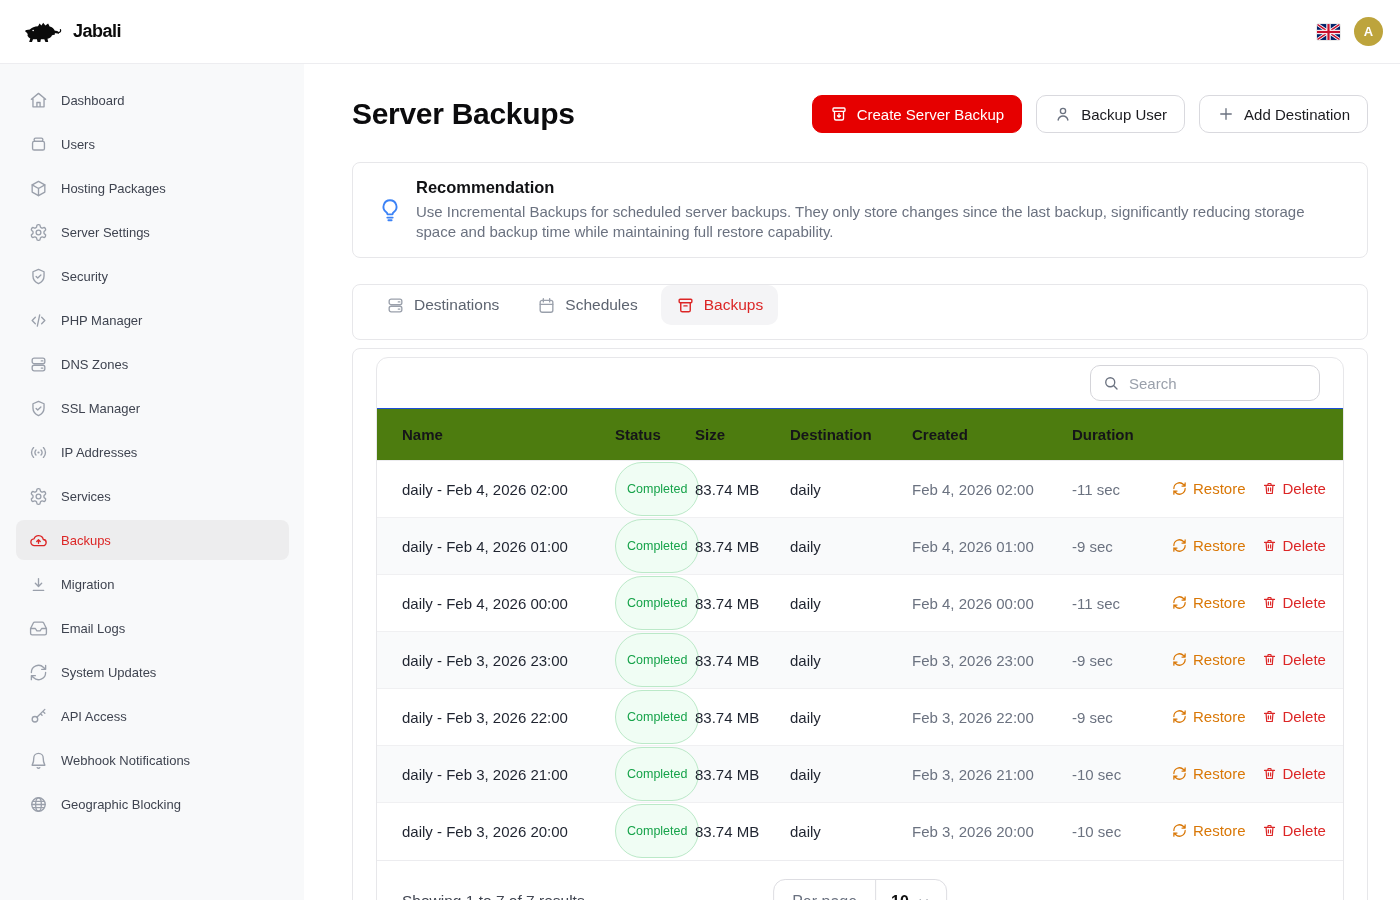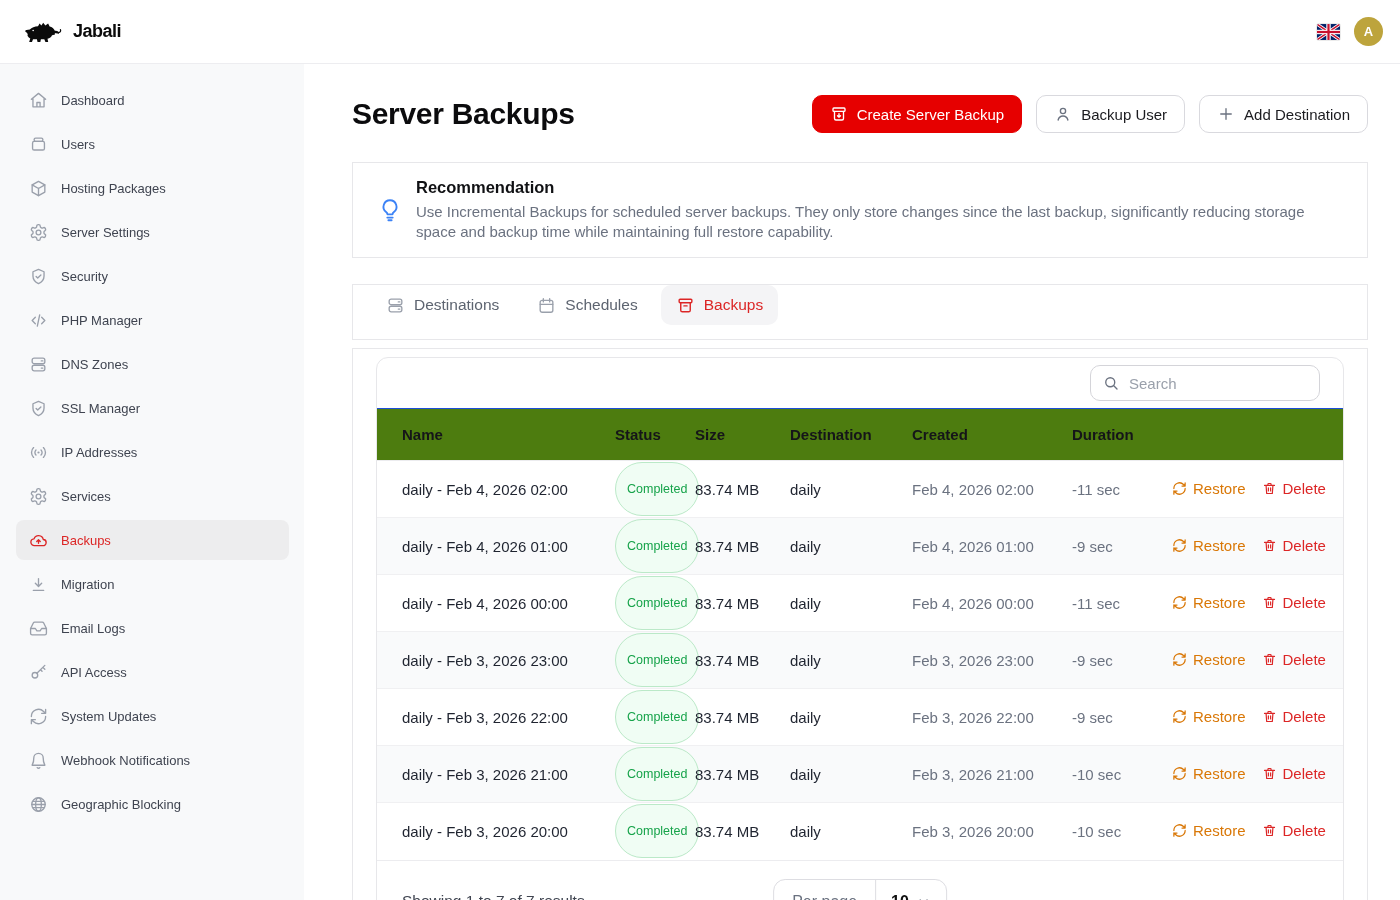--- a/index.html
+++ b/index.html
@@ -38,21 +38,21 @@
   .page-head { display:flex; align-items:center; justify-content:space-between; height:44px; }
   .page-title { font-size:30px; font-weight:800; letter-spacing:-0.3px; color:#0b0b0d; }
   .actions { display:flex; gap:14px; }
   .btn { display:flex; align-items:center; gap:9px; height:38px; padding:0 17px; border-radius:10px;
     font-size:15px; cursor:pointer; border:1px solid #d9d9de; background:#fff; color:#1b1b1f; white-space:nowrap; }
   .btn .bicon { color:#6b7280; }
   .btn-primary { background:#e60000; border-color:#e60000; color:#fff; }
   .btn-primary .bicon { color:#fff; }
 
   
-  .card { border:1px solid #e7e7ea; border-radius:0; background:#fff; }
+  .card { border:1px solid #e7e7ea; border-radius:8px; background:#fff; }
   .rec { margin-top:26px; height:96px; display:flex; align-items:center; gap:13px; padding:0 24px; }
   .rec-icon { color:#3b82f6; flex:none; }
   .rec-title { font-size:16.5px; font-weight:700; color:#101114; margin-bottom:5px; }
   .rec-body { font-size:15px; line-height:20px; color:#6b7280; max-width:905px; }
 
   
   .tabs { margin-top:26px; height:56px; display:flex; align-items:flex-start; gap:8px; padding:0 18px; }
   .tab { display:flex; align-items:center; gap:9px; height:40px; padding:0 15px; border-radius:10px;
     color:#5d6470; font-size:15.5px; cursor:pointer; }
   .tab .ticon { color:#9aa0ab; }
@@ -240,33 +240,33 @@
           <svg width="19" height="19" viewBox="0 0 24 24" fill="none" stroke="currentColor" stroke-width="1.7" stroke-linecap="round" stroke-linejoin="round">
             <path d="M22 12h-6l-2 3h-4l-2-3H2"></path>
             <path d="M5.45 5.11 2 12v6a2 2 0 0 0 2 2h16a2 2 0 0 0 2-2v-6l-3.45-6.89A2 2 0 0 0 16.76 4H7.24a2 2 0 0 0-1.79 1.11z"></path>
           </svg>
         </span>
       <span class="lbl">Email Logs</span>
     </div>
     <div class="nav-item">
       <span class="nicon">
           <svg width="19" height="19" viewBox="0 0 24 24" fill="none" stroke="currentColor" stroke-width="1.7" stroke-linecap="round" stroke-linejoin="round">
+            <path d="M3 12a9 9 0 0 1 15.4-6.4L21 8M21 3v5h-5M21 12a9 9 0 0 1-15.4 6.4L3 16M3 21v-5h5"></path>
+          </svg>
+        </span>
+      <span class="lbl">System Updates</span>
+    </div>
+    <div class="nav-item">
+      <span class="nicon">
+          <svg width="19" height="19" viewBox="0 0 24 24" fill="none" stroke="currentColor" stroke-width="1.7" stroke-linecap="round" stroke-linejoin="round">
             <circle cx="7.5" cy="15.5" r="3.5"></circle>
             <path d="M10 13L20 3M17.5 5.5L20 8M14.5 8.5l2 2"></path>
           </svg>
         </span>
       <span class="lbl">API Access</span>
-    </div>
-    <div class="nav-item">
-      <span class="nicon">
-          <svg width="19" height="19" viewBox="0 0 24 24" fill="none" stroke="currentColor" stroke-width="1.7" stroke-linecap="round" stroke-linejoin="round">
-            <path d="M3 12a9 9 0 0 1 15.4-6.4L21 8M21 3v5h-5M21 12a9 9 0 0 1-15.4 6.4L3 16M3 21v-5h5"></path>
-          </svg>
-        </span>
-      <span class="lbl">System Updates</span>
     </div>
     <div class="nav-item">
       <span class="nicon">
           <svg width="19" height="19" viewBox="0 0 24 24" fill="none" stroke="currentColor" stroke-width="1.7" stroke-linecap="round" stroke-linejoin="round">
             <path d="M18 9a6 6 0 1 0-12 0c0 7-2 7-2 9h16c0-2-2-2-2-9z"></path>
             <path d="M10.4 21a2 2 0 0 0 3.2 0"></path>
           </svg>
         </span>
       <span class="lbl">Webhook Notifications</span>
     </div>

